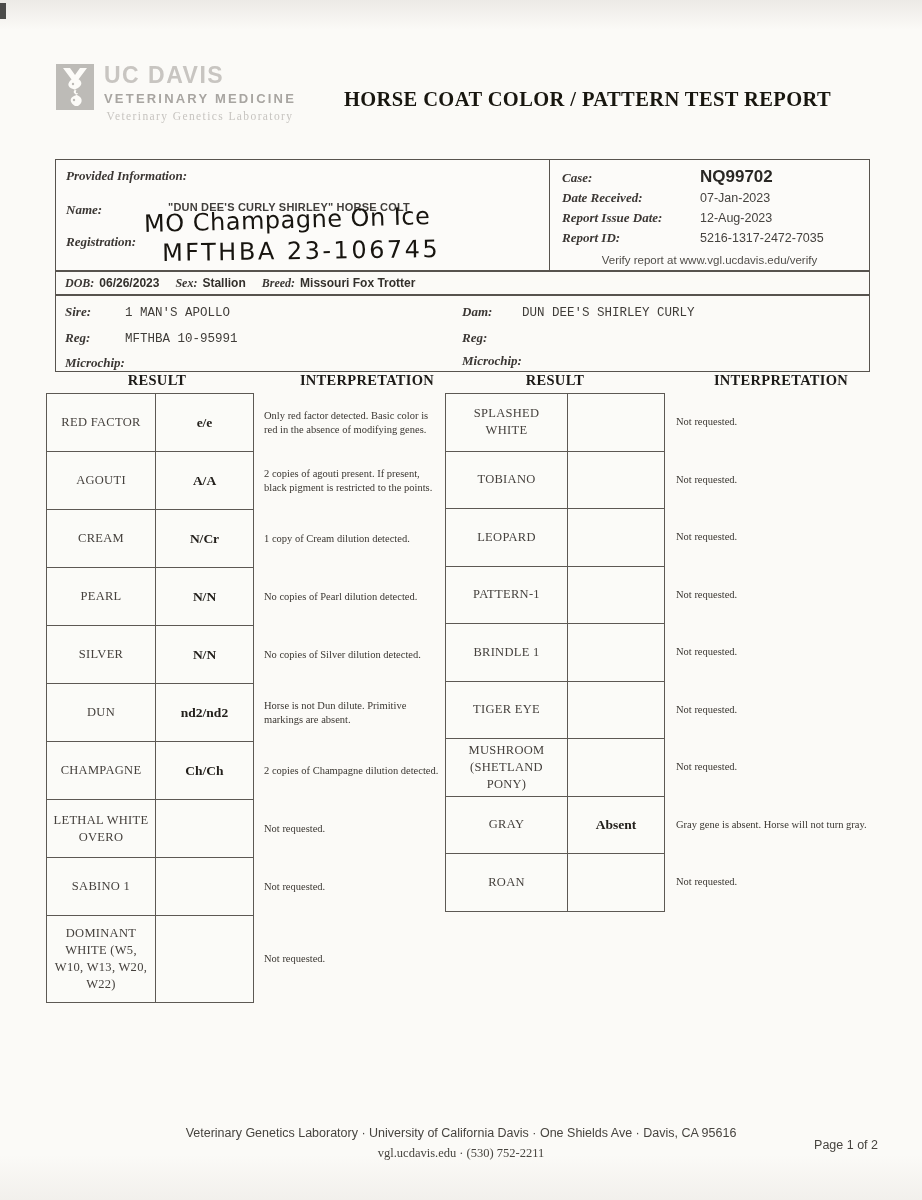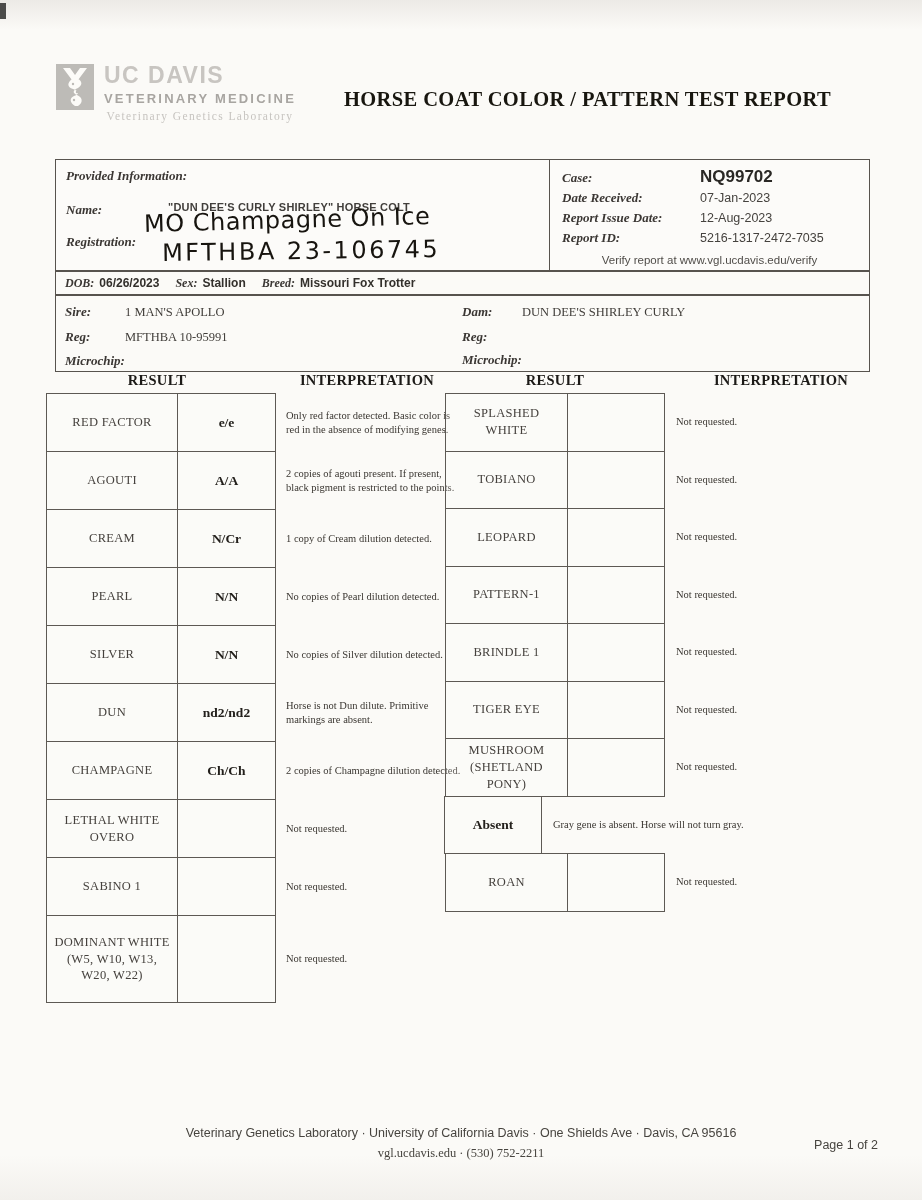--- a/index.html
+++ b/index.html
@@ -49,38 +49,38 @@
            margin-left:5px;margin-right:16px;white-space:nowrap;text-align:center;}
 
   
   .siredam{position:absolute;left:55px;top:294px;width:815px;height:78px;border:1.5px solid #57534e;
            box-sizing:border-box;}
   .sd-col{position:absolute;top:5px;}
   .sd-left{left:9px;}
   .sd-right{left:406px;}
   .sd-row{display:flex;align-items:baseline;line-height:23.5px;}
   .sd-row .lbl{min-width:52px;}
-  .sd-val{font-family:Liberation Serif, serif;font-size:12.5px;color:#403d39;margin-left:8px;white-space:nowrap;}
+  .sd-val{font-family:Liberation Mono, monospace;font-size:12.5px;color:#403d39;margin-left:8px;white-space:nowrap;}
 
   
   .res-col{position:absolute;top:372px;}
   .res-left{left:46px;}
   .res-right{left:445px;}
   .col-headers{display:flex;font-weight:bold;font-size:14.5px;color:#1c1a17;margin-bottom:4px;}
   .ch{text-align:center;letter-spacing:.3px;}
   .res-left  .ch-result{width:222px;} .res-left  .ch-interp{width:188px;margin-left:5px;}
   .res-right .ch-result{width:220px;} .res-right .ch-interp{width:218px;margin-left:7px;}
   .t-row{display:flex;}
   .t-row:not(:first-child){margin-top:-1px;}
   .cell{box-sizing:border-box;border:1px solid #5d5954;display:flex;align-items:center;
         justify-content:center;text-align:center;padding:2px 6px;background:rgba(255,255,255,.2);}
   .cell.trait{font-size:12.5px;letter-spacing:.3px;color:#45413d;line-height:1.35;}
   .cell.result{margin-left:-1px;font-weight:bold;font-size:13.5px;color:#23201c;}
   .interp{display:flex;align-items:center;box-sizing:border-box;font-size:10.5px;color:#3a3631;line-height:1.3;}
-  .res-left  .trait{width:132px;} .res-left  .result{width:99px;} .res-left  .interp{width:185px;padding-left:10px;}
+  .res-left  .trait{width:110px;} .res-left  .result{width:99px;} .res-left  .interp{width:185px;padding-left:10px;}
   .res-right .trait{width:123px;} .res-right .result{width:98px;} .res-right .interp{width:218px;padding-left:11px;}
   .res-left  .t-row{height:59px;}
   .res-left  .t-row:last-child{height:88px;}
   .res-right .t-row{height:58.5px;}
 
   
   .footer-line{position:absolute;left:0;width:922px;text-align:center;
           font-family:"Liberation Sans",sans-serif;font-size:12.5px;color:#47443f;}
   .f1{top:1126px;} .f2{top:1146px;font-family:Liberation Serif, serif;}
   .page-num{position:absolute;right:44px;top:1138px;font-family:"Liberation Sans",sans-serif;
@@ -290,20 +290,21 @@
     <div class="interp">Not requested.</div>
   </div>
 
   <div class="t-row">
     <div class="cell trait">MUSHROOM (SHETLAND PONY)</div>
     <div class="cell result"></div>
     <div class="interp">Not requested.</div>
   </div>
 
   <div class="t-row">
+    <div class="cell trait">GRAY</div>
     <div class="cell result">Absent</div>
     <div class="interp">Gray gene is absent. Horse will not turn gray.</div>
   </div>
 
   <div class="t-row">
     <div class="cell trait">ROAN</div>
     <div class="cell result"></div>
     <div class="interp">Not requested.</div>
   </div>
 </div>

